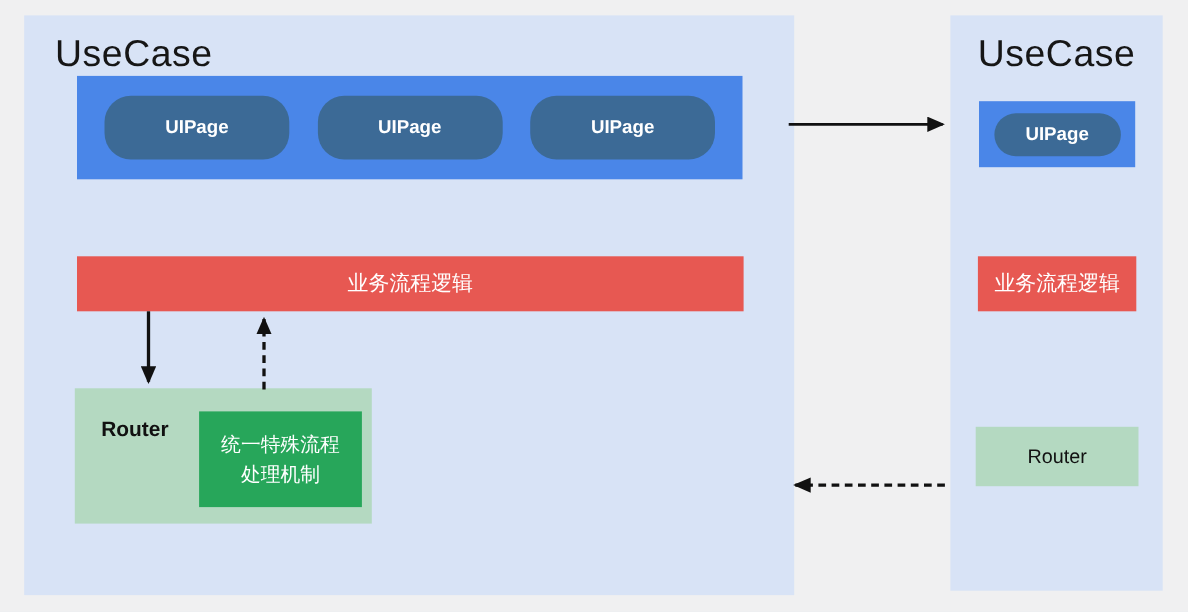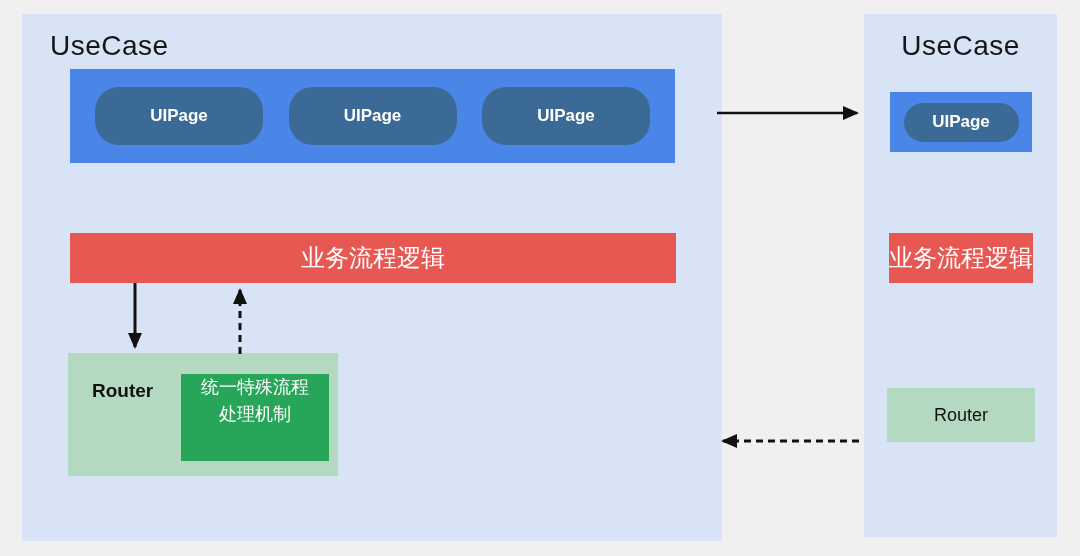--- a/index.html
+++ b/index.html
@@ -16,21 +16,21 @@
 
   .panel {
     position: absolute;
     background: #d8e3f6;
   }
   .panel-left  { left: 22px;  top: 14px; width: 700px; height: 527px; }
   .panel-right { left: 864px; top: 14px; width: 193px; height: 523px; }
 
   .panel-title {
     position: absolute;
-    font-size: 28px;
+    font-size: 34px;
     font-weight: 400;
     color: #161616;
     letter-spacing: 0.5px;
   }
   .panel-left  .panel-title { left: 28px; top: 16px; }
   .panel-right .panel-title { left: 0; top: 16px; width: 100%; text-align: center; }
 
   
   .uipage-bar {
     position: absolute;
@@ -55,21 +55,21 @@
   }
 
   
   .logic-bar {
     position: absolute;
     background: #e75852;
     display: flex;
     align-items: center;
     justify-content: center;
     color: #ffffff;
-    font-size: 24px;
+    font-size: 19px;
   }
   .panel-left  .logic-bar { left: 48px; top: 219px; width: 606px; height: 50px; }
   .panel-right .logic-bar { left: 25px; top: 219px; width: 144px; height: 50px; }
 
   
   .router-box-left {
     position: absolute;
     left: 46px; top: 339px;
     width: 270px; height: 123px;
     background: #b4d9c1;
@@ -82,20 +82,21 @@
     color: #111111;
   }
   .special-flow-box {
     position: absolute;
     left: 113px; top: 21px;
     width: 148px; height: 87px;
     background: #27a65a;
     display: flex;
     flex-direction: column;
     align-items: center;
+    justify-content: center;
     color: #ffffff;
     font-size: 18px;
     line-height: 27px;
     text-align: center;
   }
   .router-box-right {
     position: absolute;
     left: 23px; top: 374px;
     width: 148px; height: 54px;
     background: #b4d9c1;

